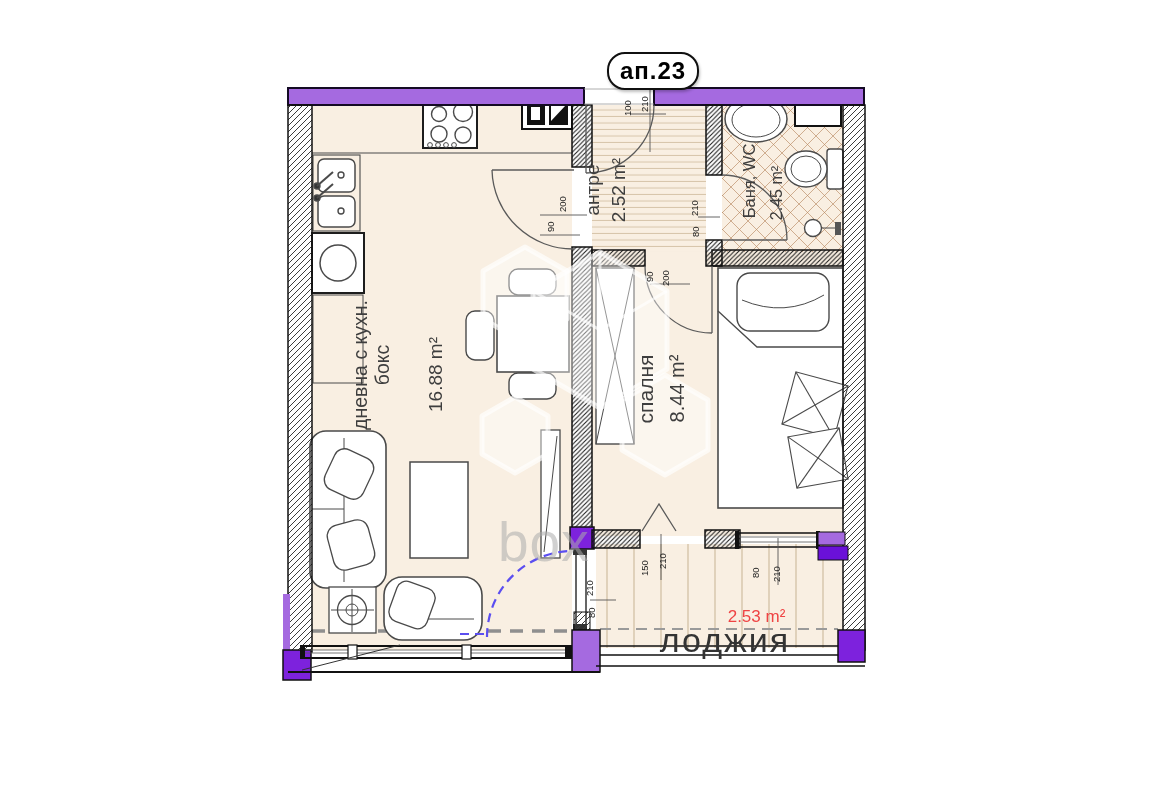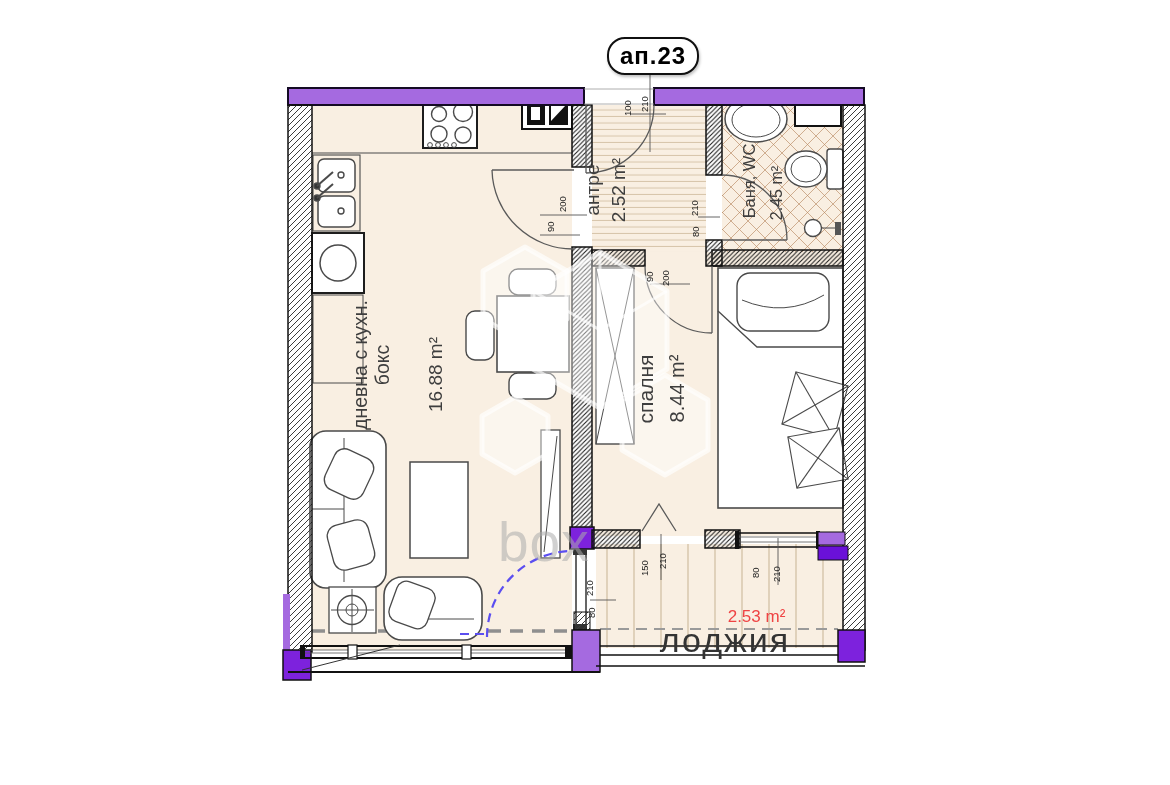--- a/index.html
+++ b/index.html
@@ -3,21 +3,21 @@
 <meta charset="utf-8">
 <style>
   html,body{margin:0;padding:0;background:#ffffff;}
   #canvas{position:relative;width:1170px;height:785px;background:#ffffff;overflow:hidden;
           font-family:"Liberation Sans","DejaVu Sans",sans-serif;}
   .abs{position:absolute;}
   .room-label{position:absolute;color:#3e3e3e;text-align:center;white-space:nowrap;}
   .vrot{transform:rotate(-90deg);transform-origin:0 100%;}
   .dim{position:absolute;height:10px;line-height:10px;font-size:9.5px;color:#222;
        white-space:nowrap;transform:rotate(-90deg);transform-origin:0 100%;}
-  #badge{position:absolute;left:607px;top:37px;width:88px;height:34px;background:#fff;
+  #badge{position:absolute;left:607px;top:52px;width:88px;height:34px;background:#fff;
          border:2.5px solid #101010;border-radius:18px;font-weight:bold;font-size:24px;
          letter-spacing:1px;color:#000;display:flex;align-items:center;justify-content:center;
          box-shadow:1px 2px 3px rgba(0,0,0,.25);z-index:30;}
   .wm-text{position:absolute;font-size:55px;color:rgba(172,172,172,.55);letter-spacing:1px;
            z-index:24;font-weight:500;}
   .lbl-z{z-index:26;}
 </style>
 </head>
 <body>
 

